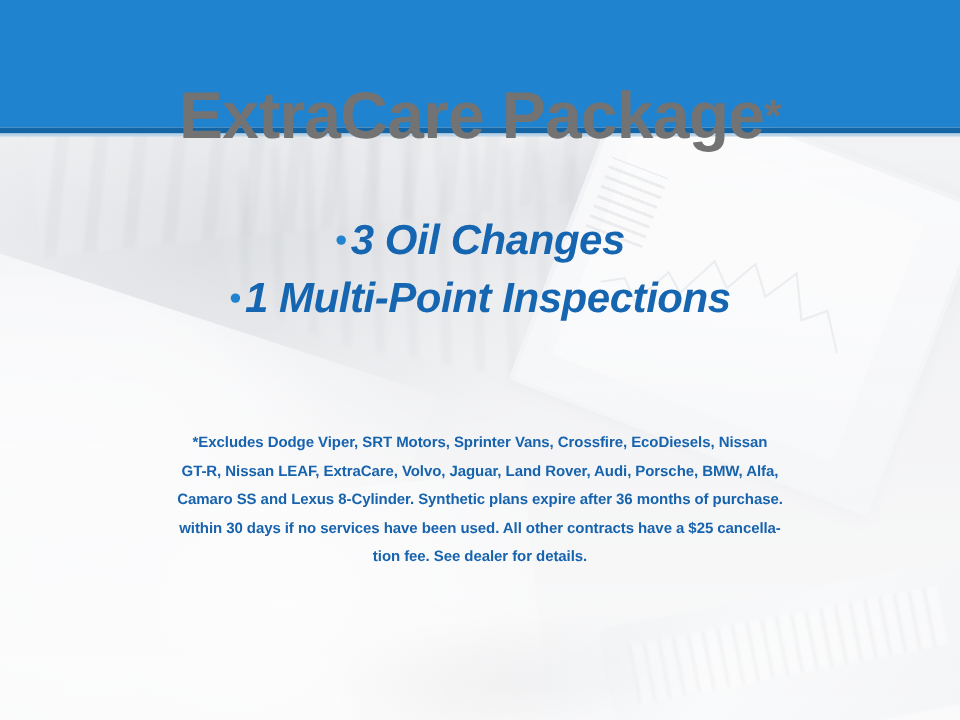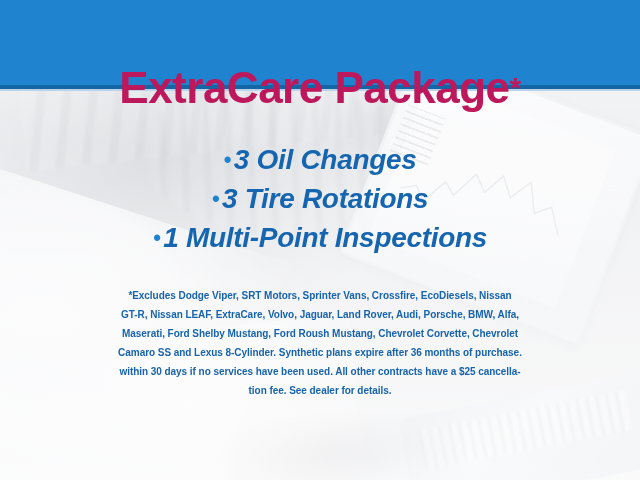--- a/index.html
+++ b/index.html
@@ -191,27 +191,27 @@
   #header-underline-2 {
     position: absolute;
     left: 0; top: 89px;
     width: 640px;
     height: 2px;
     background: #b9d4e8;
     z-index: 5;
   }
   #headline {
     position: absolute;
-    left: 0; top: 16px;
+    left: 0; top: 6px;
     width: 640px;
     height: 85px;
     display: flex;
     align-items: center;
     justify-content: center;
-    color: #be185d;
+    color: #737373;
     font-size: 44px;
     font-weight: bold;
     letter-spacing: -0.5px;
     line-height: 1;
     z-index: 6;
     white-space: nowrap;
   }
   #headline .asterisk {
     font-size: 30px;
     vertical-align: super;
@@ -295,26 +295,24 @@
   <div id="header-underline"></div>
   <div id="header-underline-2"></div>
 
   <h1 id="headline">
       <span>ExtraCare Package</span>
       <span class="asterisk">*</span>
     </h1>
 
   <ul id="benefits-list">
     <li><span class="bullet-dot">•</span><span>3 Oil Changes</span></li>
-    <li><span class="bullet-dot">•</span><span>3 Tire Rotations</span></li>
     <li><span class="bullet-dot">•</span><span>1 Multi-Point Inspections</span></li>
   </ul>
 
   <div id="disclaimer">
     <span class="fp-line">*Excludes Dodge Viper, SRT Motors, Sprinter Vans, Crossfire, EcoDiesels, Nissan</span>
     <span class="fp-line">GT-R, Nissan LEAF, ExtraCare, Volvo, Jaguar, Land Rover, Audi, Porsche, BMW, Alfa,</span>
-    <span class="fp-line">Maserati, Ford Shelby Mustang, Ford Roush Mustang, Chevrolet Corvette, Chevrolet</span>
     <span class="fp-line">Camaro SS and Lexus 8-Cylinder. Synthetic plans expire after 36 months of purchase.</span>
     <span class="fp-line">within 30 days if no services have been used. All other contracts have a $25 cancella-</span>
     <span class="fp-line">tion fee. See dealer for details.</span>
   </div>
 
 </div>
 
 </body></html>

